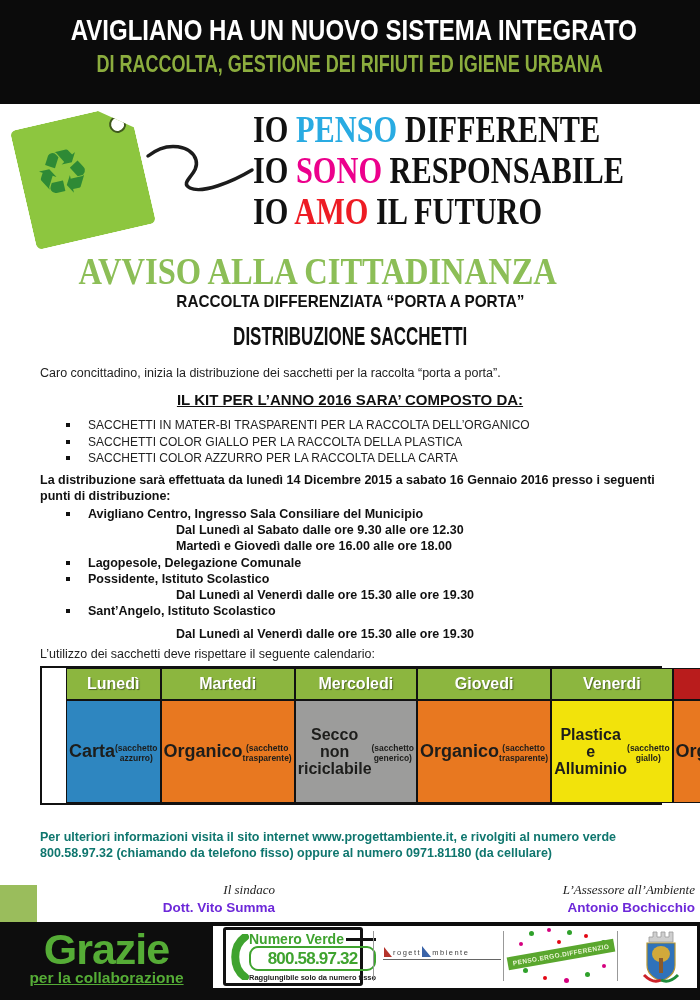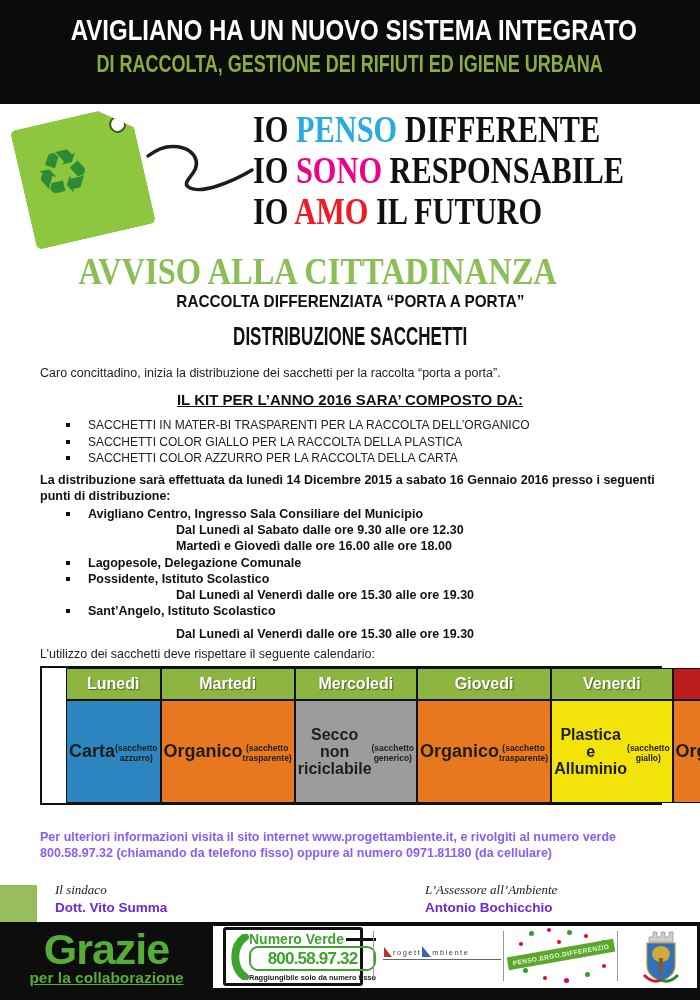--- a/index.html
+++ b/index.html
@@ -47,23 +47,23 @@
 
   .cal-intro { position:absolute; left:40px; top:647px; width:628px; font-size:12.5px; color:#222; }
 
   .cal { position:absolute; left:40px; top:666px; width:622px; border:2px solid #111; display:grid; grid-template-columns:repeat(6,1fr);padding-left:24px; }
   .cal .hc { height:32px; border:1.5px solid #111; display:flex; align-items:center; justify-content:center; color:#fff; font-weight:bold; font-size:16px; text-shadow:1px 1px 1px rgba(0,0,0,.45); }
   .cal .bc { height:103px; border:1.5px solid #111; display:flex; flex-direction:row; align-items:center; justify-content:center; text-align:center; color:#1d1d1b; padding:2px; }
   .cal .bc .lab { font-weight:bold; font-size:18px; line-height:19px; }
   .cal .bc.small-lab .lab { font-size:16px; line-height:17px; }
   .cal .bc .note { font-weight:bold; font-size:8.5px; line-height:10px; margin-top:2px; }
 
-  .info { position:absolute; left:40px; top:829px; width:644px; font-weight:bold; font-size:12.5px; line-height:16px; color:#8b5cf6; }
-
-  .sig { position:absolute; text-align:left; }
+  .info { position:absolute; left:40px; top:829px; width:644px; font-weight:bold; font-size:12.5px; line-height:16px; color:#0f766e; }
+
+  .sig { position:absolute; text-align:right; }
   .sig-left { left:55px; top:882px; width:220px; }
   .sig-right { left:425px; top:882px; width:270px; }
   .sig .role { font-family:"Liberation Serif", serif; font-style:italic; font-size:13px; color:#222; }
   .sig .name { font-weight:bold; font-size:13.5px; color:#6d28d9; margin-top:2px; }
 
   
   .green-square { position:absolute; left:0; top:885px; width:37px; height:37px; background:#9ABD5C; }
   .footer-black { position:absolute; left:0; top:922px; width:700px; height:78px; background:#0d0d0d; }
   .grazie { position:absolute; left:0; top:928px; width:213px; text-align:center; }
   .grazie .g1 { font-weight:bold; font-size:43px; line-height:42px; letter-spacing:-1px; }

